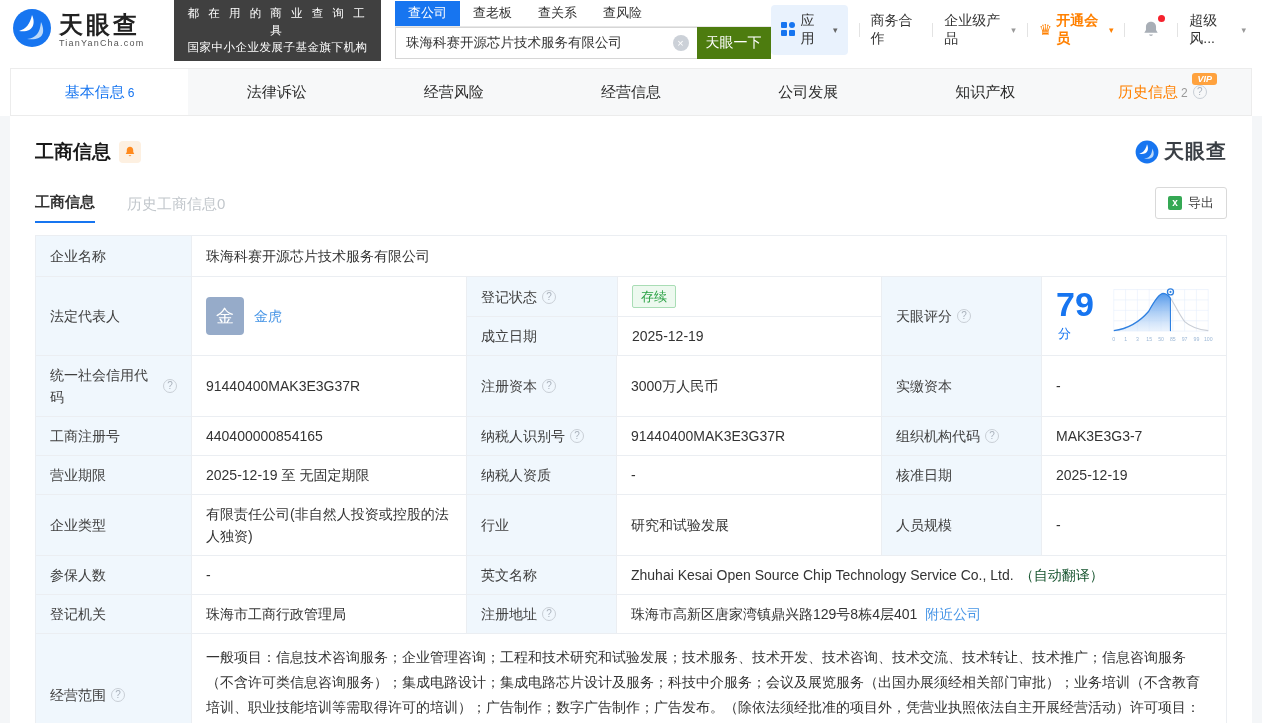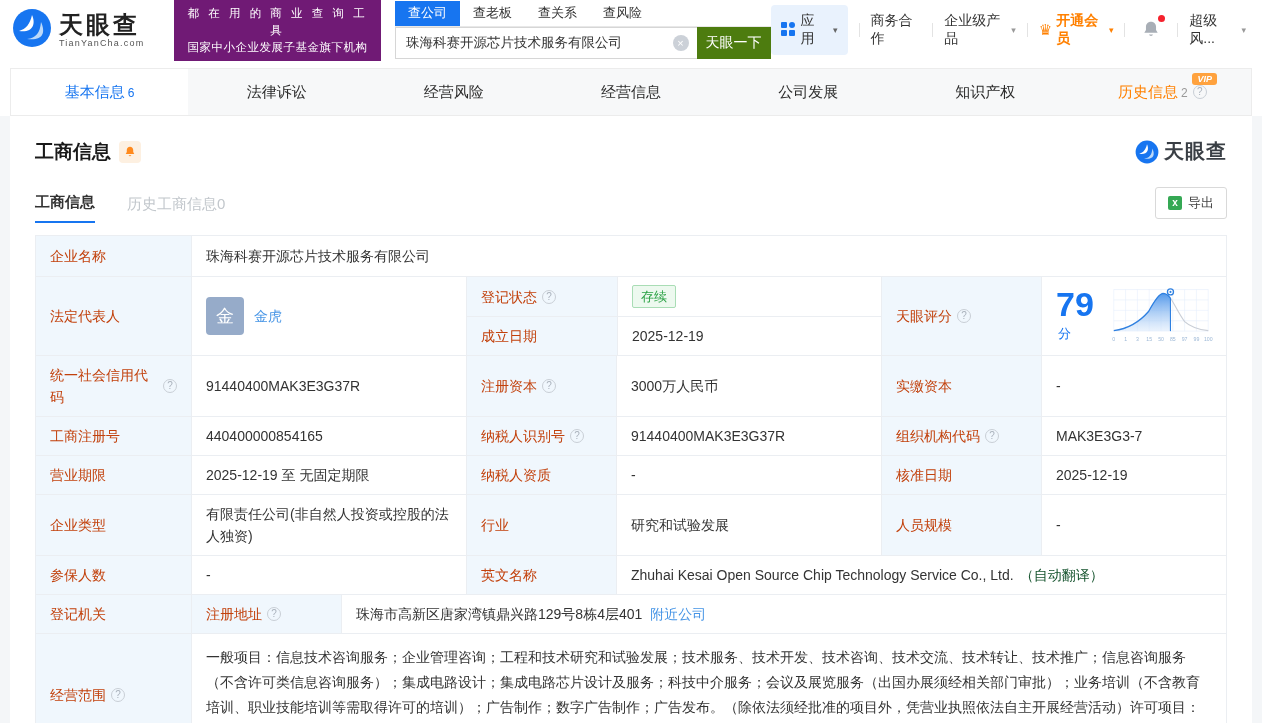--- a/index.html
+++ b/index.html
@@ -4,21 +4,21 @@
 <style>
   * { box-sizing: border-box; margin: 0; padding: 0; }
   html,body { width:1262px; height:723px; overflow:hidden; background:#fff;
     font-family:"Liberation Sans","DejaVu Sans",sans-serif; color:#333; }
 
   
   .header { height:60px; display:flex; align-items:center; padding-left:12px; background:#fff; }
   .logo { display:flex; align-items:center; gap:7px; }
   .logo-text .cn { font-size:24px; font-weight:bold; color:#222; letter-spacing:3px; line-height:24px; }
   .logo-text .en { font-size:9px; color:#555; letter-spacing:1.2px; margin-top:1px; }
-  .slogan { margin-left:30px; background:#701a75; color:#fff; padding:5px 9px; font-size:11.5px; line-height:17px; text-align:center; }
+  .slogan { margin-left:30px; background:#404040; color:#fff; padding:5px 9px; font-size:11.5px; line-height:17px; text-align:center; }
   .slogan .l1 { letter-spacing:3px; }
   .slogan .l2 { letter-spacing:0.5px;font-family:Liberation Serif, serif; }
 
   .search-wrap { margin-left:14px; width:400px; }
   .search-tabs { display:flex; font-size:13px; border-bottom:1px solid #e8e8e8;text-align:right; }
   .search-tab { padding:3px 13px 4px; cursor:pointer; color:#333; }
   .search-tab.active { background:#1775f0; color:#fff; }
   .search-row { display:flex; height:32px; margin-top:0; }
   .search-box { position:relative; flex:1; }
   .search-box input { width:100%; height:32px; border:1px solid #d6d6d6; border-right:none; padding:0 30px 0 10px; font-size:13.5px; color:#333; outline:none; font-family:inherit; }
@@ -68,21 +68,21 @@
   .export-btn { margin-left:auto; border:1px solid #d9d9d9; border-radius:3px; padding:6px 12px; font-size:13px; color:#444; display:flex; align-items:center; gap:6px; cursor:pointer; background:#fff; margin-bottom:4px; }
   .excel-icon { width:14px; height:14px; background:#35a854; border-radius:2px; color:#fff; font-size:10px; line-height:14px; text-align:center; font-weight:bold; }
   .excel-icon::before { content:"x"; }
 
   
   .info-table { margin:12px 10px 0; border:1px solid #ebeef2; font-size:14px; }
   .trow { display:flex; border-top:1px solid #ebeef2; }
   .trow:first-child { border-top:none; }
   .cell { padding:8px 14px; display:flex; align-items:center; border-left:1px solid #ebeef2; line-height:22px; }
   .trow > .cell:first-child, .trow > div:first-child { border-left:none; }
-  .lbl { background:#f0f7fd; color:#c2410c; flex-shrink:0; }
+  .lbl { background:#f0f7fd; color:#404040; flex-shrink:0; }
   .w-l1 { width:155px; } .w-v1 { width:275px; } .w-l2 { width:150px; }
   .w-v2 { width:265px; } .w-l3 { width:160px; } .v-rest { flex:1; }
   .mid { width:415px; display:flex; flex-direction:column; border-left:1px solid #ebeef2; flex-shrink:0; }
   .subrow { display:flex; flex:1; }
   .subrow + .subrow { border-top:1px solid #ebeef2; }
   .subrow .cell:first-child { border-left:none; }
   .r1 { min-height:40px; } .r2 { min-height:78px; } .r-std { min-height:39px; }
   .r6 { min-height:61px; } .r9 .cell { line-height:25px; padding:11px 14px; }
 
   .avatar { width:38px; height:38px; border-radius:4px; background:#96abc9; color:#fff; font-size:18px; display:flex; align-items:center; justify-content:center; margin-right:10px; cursor:pointer; flex-shrink:0; }
@@ -362,20 +362,21 @@
       <div class="cell w-v1">-</div>
       <div class="cell lbl w-l2">英文名称</div>
       <div class="cell v-rest">
             <span>Zhuhai Kesai Open Source Chip Technology Service Co., Ltd.</span>
             <span class="note">（自动翻译）</span>
           </div>
     </div>
 
     <div class="trow r-std">
       <div class="cell lbl w-l1">登记机关</div>
+      <div class="cell w-v1">珠海市工商行政管理局</div>
       <div class="cell lbl w-l2">
             <span>注册地址</span>
             <span class="help-icon"></span>
           </div>
       <div class="cell v-rest">
             <span>珠海市高新区唐家湾镇鼎兴路129号8栋4层401</span>
             <a class="link" style="margin-left:8px;">附近公司</a>
           </div>
     </div>
 

